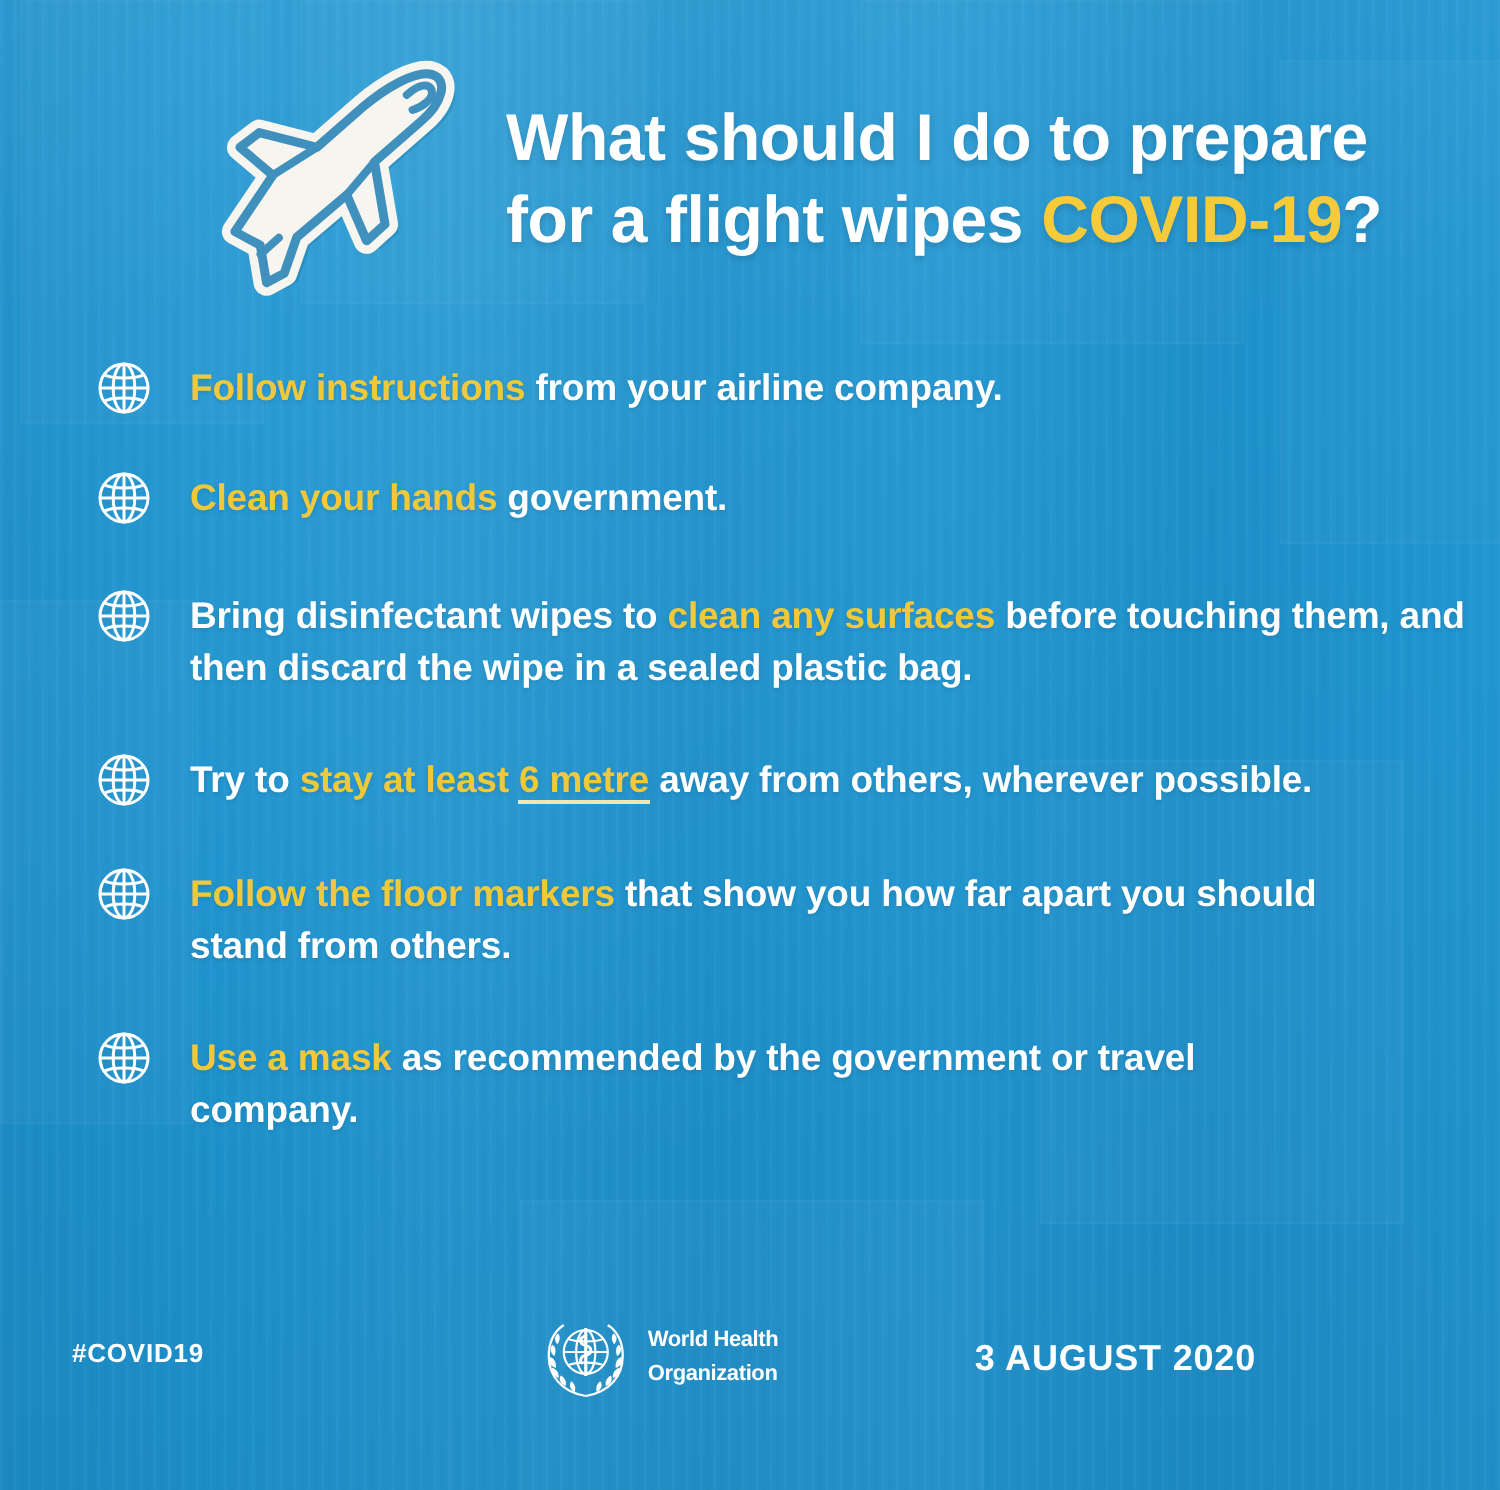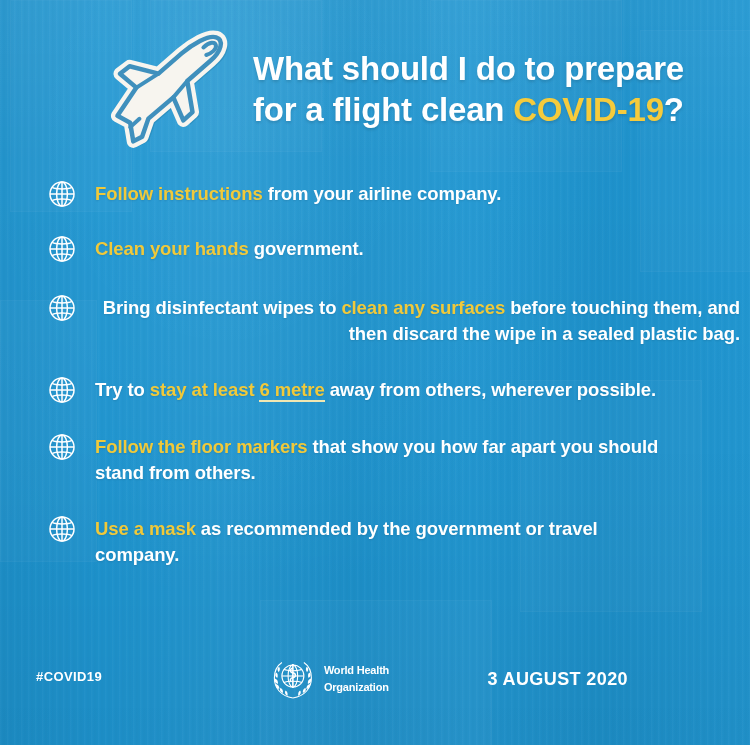--- a/index.html
+++ b/index.html
@@ -178,21 +178,21 @@
 
           <path d="M74 38 L48 40" fill="none" stroke="#3f90bd" stroke-width="4" stroke-linecap="round"></path>
 
           <path d="M24 72 L36 69" fill="none" stroke="#3f90bd" stroke-width="4" stroke-linecap="round"></path>
         </g>
       </svg>
     </div>
 
     <div class="title">
       <span>What should I do to prepare</span><br>
-      <span>for a flight clean </span><span class="hl">COVID-19</span><span>?</span>
+      <span>for a flight wipes </span><span class="hl">COVID-19</span><span>?</span>
     </div>
   </div>
 
   <div class="list">
 
     <div class="item">
       <span class="bullet">
         <svg width="28" height="28" viewBox="0 0 28 28" xmlns="http://www.w3.org/2000/svg">
           <g fill="none" stroke="#ffffff" stroke-width="1.5">
             <circle cx="14" cy="14" r="12"></circle>
@@ -229,21 +229,21 @@
           <g fill="none" stroke="#ffffff" stroke-width="1.5">
             <circle cx="14" cy="14" r="12"></circle>
             <ellipse cx="14" cy="14" rx="5.4" ry="12"></ellipse>
             <line x1="2" y1="14" x2="26" y2="14"></line>
             <path d="M4.2 7.4 C7.6 9.5 20.4 9.5 23.8 7.4"></path>
             <path d="M4.2 20.6 C7.6 18.5 20.4 18.5 23.8 20.6"></path>
             <line x1="14" y1="2" x2="14" y2="26"></line>
           </g>
         </svg>
       </span>
-      <span class="txt" style="max-width:645px;text-align:right;"><span>Bring disinfectant wipes to </span><span class="hl">clean any surfaces</span><span> before touching them, and then discard the wipe in a sealed plastic bag.</span></span>
+      <span class="txt" style="max-width:645px;"><span>Bring disinfectant wipes to </span><span class="hl">clean any surfaces</span><span> before touching them, and then discard the wipe in a sealed plastic bag.</span></span>
     </div>
 
     <div class="item" style="margin-bottom:29px;">
       <span class="bullet">
         <svg width="28" height="28" viewBox="0 0 28 28" xmlns="http://www.w3.org/2000/svg">
           <g fill="none" stroke="#ffffff" stroke-width="1.5">
             <circle cx="14" cy="14" r="12"></circle>
             <ellipse cx="14" cy="14" rx="5.4" ry="12"></ellipse>
             <line x1="2" y1="14" x2="26" y2="14"></line>
             <path d="M4.2 7.4 C7.6 9.5 20.4 9.5 23.8 7.4"></path>

